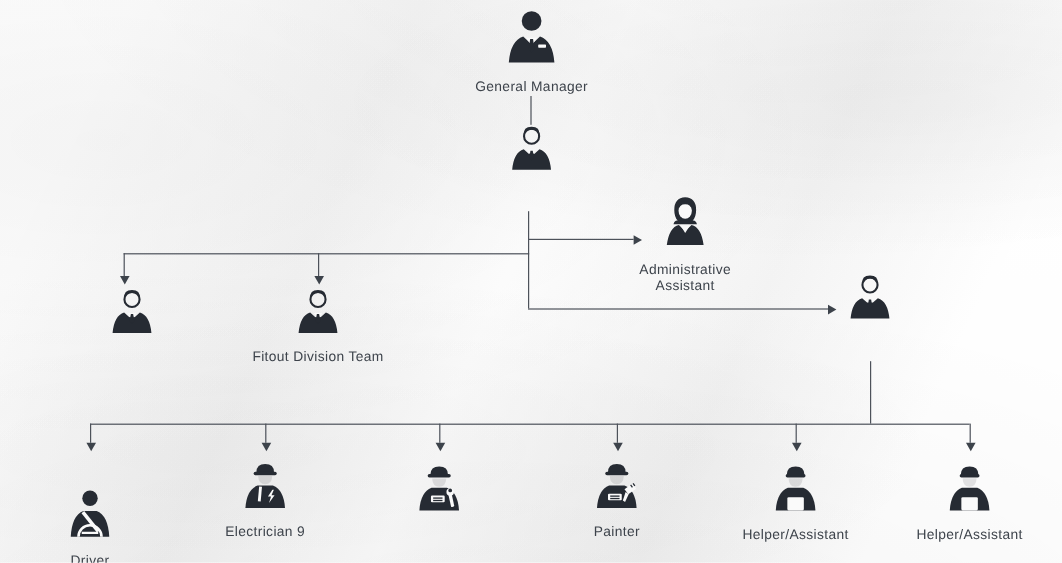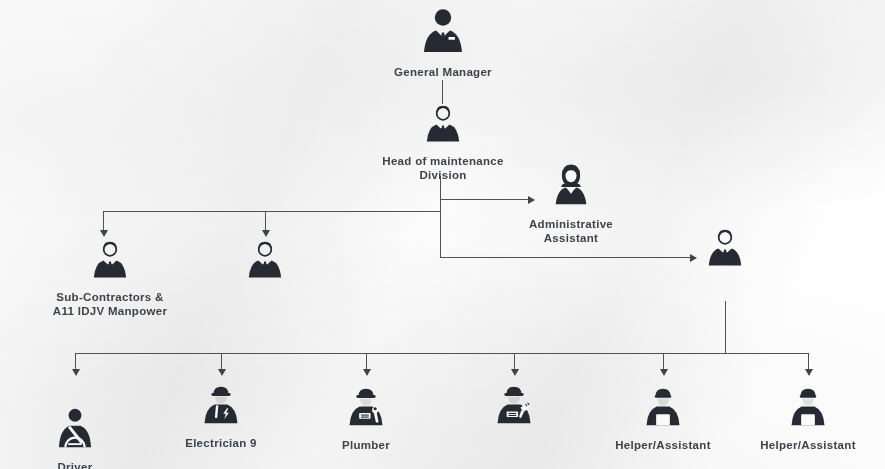--- a/index.html
+++ b/index.html
@@ -19,21 +19,21 @@
   .bg::after{
     content:"";position:absolute;inset:0;
     background:
       radial-gradient(700px 180px at 85% 18%, rgba(0,0,0,0.03), transparent 70%),
       radial-gradient(900px 220px at 20% 80%, rgba(0,0,0,0.03), transparent 70%);
   }
   .node{position:absolute;text-align:center;transform:translateX(-50%);width:150px;}
   .node .icon{display:block;margin:0 auto;}
   .node .label{
     margin-top:5px;font-size:11.5px;line-height:14px;color:#3d434b;
-    letter-spacing:.3px;white-space:pre-line;font-weight:700;
+    letter-spacing:.3px;white-space:pre-line;font-weight:400;
   }
   .vline,.hline{position:absolute;background:#4d525a;}
   .vline{width:1px;}
   .hline{height:1px;}
   .arr-down{
     position:absolute;width:0;height:0;transform:translateX(-50%);
     border-left:4px solid transparent;border-right:4px solid transparent;
     border-top:7px solid #3d434b;
   }
   .arr-right{
@@ -98,22 +98,20 @@
 <div class="node" style="left:443px;top:103px;">
   <span class="icon">
     <svg viewBox="0 0 48 48" width="42" height="42">
       <path class="ink" d="M16.6,11 Q15.8,3 24,3 Q32.2,3 31.4,11 Q29.6,5.8 24,5.8 Q18.4,5.8 16.6,11 Z"></path>
       <circle cx="24" cy="12" r="7.2" fill="none" class="inkline" stroke-width="2"></circle>
       <path class="ink" d="M5.5,44 Q7,27.5 16.5,24.5 L21.5,29 L24,27 L26.5,29 L31.5,24.5 Q41,27.5 42.5,44 Z"></path>
       <polygon class="paper" points="20,25 28,25 24,30.8"></polygon>
       <polygon class="ink" points="22.9,25.8 25.1,25.8 26.2,32.5 24,35 21.8,32.5"></polygon>
     </svg>
   </span>
-  <div class="label">Head of maintenance
-Division</div>
 </div>
 
 <div class="node" style="left:571px;top:162px;text-align:center;">
   <span class="icon">
     <svg viewBox="0 0 48 48" width="46" height="46">
       <path class="ink" d="M24,2.5 Q33.5,3 33.5,13.5 Q33.5,19.5 30.5,22.8 Q33.2,22.3 34.2,26 L13.8,26 Q14.8,22.3 17.5,22.8 Q14.5,19.5 14.5,13.5 Q14.5,3 24,2.5 Z"></path>
       <ellipse class="paper" cx="24" cy="14.2" rx="5.8" ry="7"></ellipse>
       <path class="ink" d="M18.2,13.5 Q17.6,5.5 24,5.8 Q30.4,5.5 29.8,13.5 Q29,8.6 24,8.6 Q19,8.6 18.2,13.5 Z"></path>
       <path class="ink" d="M8,44 Q10,28.5 18.5,26.5 L24,32 L29.5,26.5 Q38,28.5 40,44 Z"></path>
       <polygon class="paper" points="20,27 28,27 24,33.5"></polygon>
@@ -126,34 +124,33 @@
 <div class="node" style="left:110px;top:239px;">
   <span class="icon">
     <svg viewBox="0 0 48 48" width="42" height="42">
       <path class="ink" d="M16.6,11 Q15.8,3 24,3 Q32.2,3 31.4,11 Q29.6,5.8 24,5.8 Q18.4,5.8 16.6,11 Z"></path>
       <circle cx="24" cy="12" r="7.2" fill="none" class="inkline" stroke-width="2"></circle>
       <path class="ink" d="M5.5,44 Q7,27.5 16.5,24.5 L21.5,29 L24,27 L26.5,29 L31.5,24.5 Q41,27.5 42.5,44 Z"></path>
       <polygon class="paper" points="20,25 28,25 24,30.8"></polygon>
       <polygon class="ink" points="22.9,25.8 25.1,25.8 26.2,32.5 24,35 21.8,32.5"></polygon>
     </svg>
   </span>
-  <div class="label">Sub-Contractors &amp;
-A11 IDJV Manpower</div>
 </div>
 
 <div class="node" style="left:265px;top:239px;">
   <span class="icon">
     <svg viewBox="0 0 48 48" width="42" height="42">
       <path class="ink" d="M16.6,11 Q15.8,3 24,3 Q32.2,3 31.4,11 Q29.6,5.8 24,5.8 Q18.4,5.8 16.6,11 Z"></path>
       <circle cx="24" cy="12" r="7.2" fill="none" class="inkline" stroke-width="2"></circle>
       <path class="ink" d="M5.5,44 Q7,27.5 16.5,24.5 L21.5,29 L24,27 L26.5,29 L31.5,24.5 Q41,27.5 42.5,44 Z"></path>
       <polygon class="paper" points="20,25 28,25 24,30.8"></polygon>
       <polygon class="ink" points="22.9,25.8 25.1,25.8 26.2,32.5 24,35 21.8,32.5"></polygon>
     </svg>
   </span>
+  <div class="label">Fitout Division Team</div>
 </div>
 
 <div class="node" style="left:725px;top:227px;">
   <span class="icon">
     <svg viewBox="0 0 48 48" width="42" height="42">
       <path class="ink" d="M16.6,11 Q15.8,3 24,3 Q32.2,3 31.4,11 Q29.6,5.8 24,5.8 Q18.4,5.8 16.6,11 Z"></path>
       <circle cx="24" cy="12" r="7.2" fill="none" class="inkline" stroke-width="2"></circle>
       <path class="ink" d="M5.5,44 Q7,27.5 16.5,24.5 L21.5,29 L24,27 L26.5,29 L31.5,24.5 Q41,27.5 42.5,44 Z"></path>
       <polygon class="paper" points="20,25 28,25 24,30.8"></polygon>
       <polygon class="ink" points="22.9,25.8 25.1,25.8 26.2,32.5 24,35 21.8,32.5"></polygon>
@@ -196,39 +193,39 @@
       <path class="ink" d="M17.6,15 L30.4,15 Q30,22.5 24,22.5 Q18,22.5 17.6,15 Z" fill-opacity="0.12"></path>
       <path class="ink" d="M6,44 Q7,27.5 17,23.5 L31,23.5 Q41,27.5 42,44 Z"></path>
       <rect class="paper" x="16.5" y="30.5" width="12.5" height="6.2" rx="1"></rect>
       <rect class="ink" x="18.5" y="32.2" width="8.5" height="1.2"></rect>
       <rect class="ink" x="18.5" y="34.4" width="8.5" height="1.2"></rect>
       <circle class="paper" cx="34" cy="27.3" r="3.4"></circle>
       <circle class="ink" cx="34" cy="25.9" r="1.7"></circle>
       <path class="paper" d="M32.4,29.8 L35.4,29.3 L37.7,40 Q36.1,41.6 34.8,40.6 Z"></path>
     </svg>
   </span>
-  <div class="label">Plumber</div>
 </div>
 
 <div class="node" style="left:514px;top:383px;">
   <span class="icon">
     <svg viewBox="0 0 48 48" width="44" height="44">
       <path class="ink" d="M16,11.5 Q16,4 24,4 Q32,4 32,11.5 Z"></path>
       <rect class="ink" x="13.5" y="11" width="21" height="3.2" rx="1.6"></rect>
       <path class="ink" d="M17.6,15 L30.4,15 Q30,22.5 24,22.5 Q18,22.5 17.6,15 Z" fill-opacity="0.12"></path>
       <path class="ink" d="M6,44 Q7,27.5 17,23.5 L31,23.5 Q41,27.5 42,44 Z"></path>
       <rect class="paper" x="16" y="31" width="12.5" height="6" rx="1"></rect>
       <rect class="ink" x="18" y="32.6" width="8.5" height="1.2"></rect>
       <rect class="ink" x="18" y="34.8" width="8.5" height="1.2"></rect>
       <path class="paper" d="M31,27 L38.2,21.8 L41.6,26.4 L34.4,31.6 Z"></path>
       <line x1="36.6" y1="23" x2="38.2" y2="25.2" class="inkline" stroke-width="1.2"></line>
       <line x1="38.8" y1="21.6" x2="40.4" y2="23.8" class="inkline" stroke-width="1.2"></line>
       <path class="paper" d="M32,29.5 L34.8,31.6 L31.5,38.5 L29.5,37.2 Z"></path>
     </svg>
   </span>
+  <div class="label">Painter</div>
 </div>
 
 <div class="node" style="left:663px;top:385px;">
   <span class="icon">
     <svg viewBox="0 0 48 48" width="44" height="44">
       <path class="ink" d="M16,11.5 Q16,4 24,4 Q32,4 32,11.5 Z"></path>
       <rect class="ink" x="15" y="11" width="18" height="3" rx="1.5"></rect>
       <path class="ink" d="M17.6,14.8 L30.4,14.8 Q30,22.5 24,22.5 Q18,22.5 17.6,14.8 Z" fill-opacity="0.12"></path>
       <path class="ink" d="M6,44 Q7,27.5 17,23.5 L31,23.5 Q41,27.5 42,44 Z"></path>
       <rect class="paper" x="16.5" y="32" width="15" height="12" rx="1.2"></rect>

